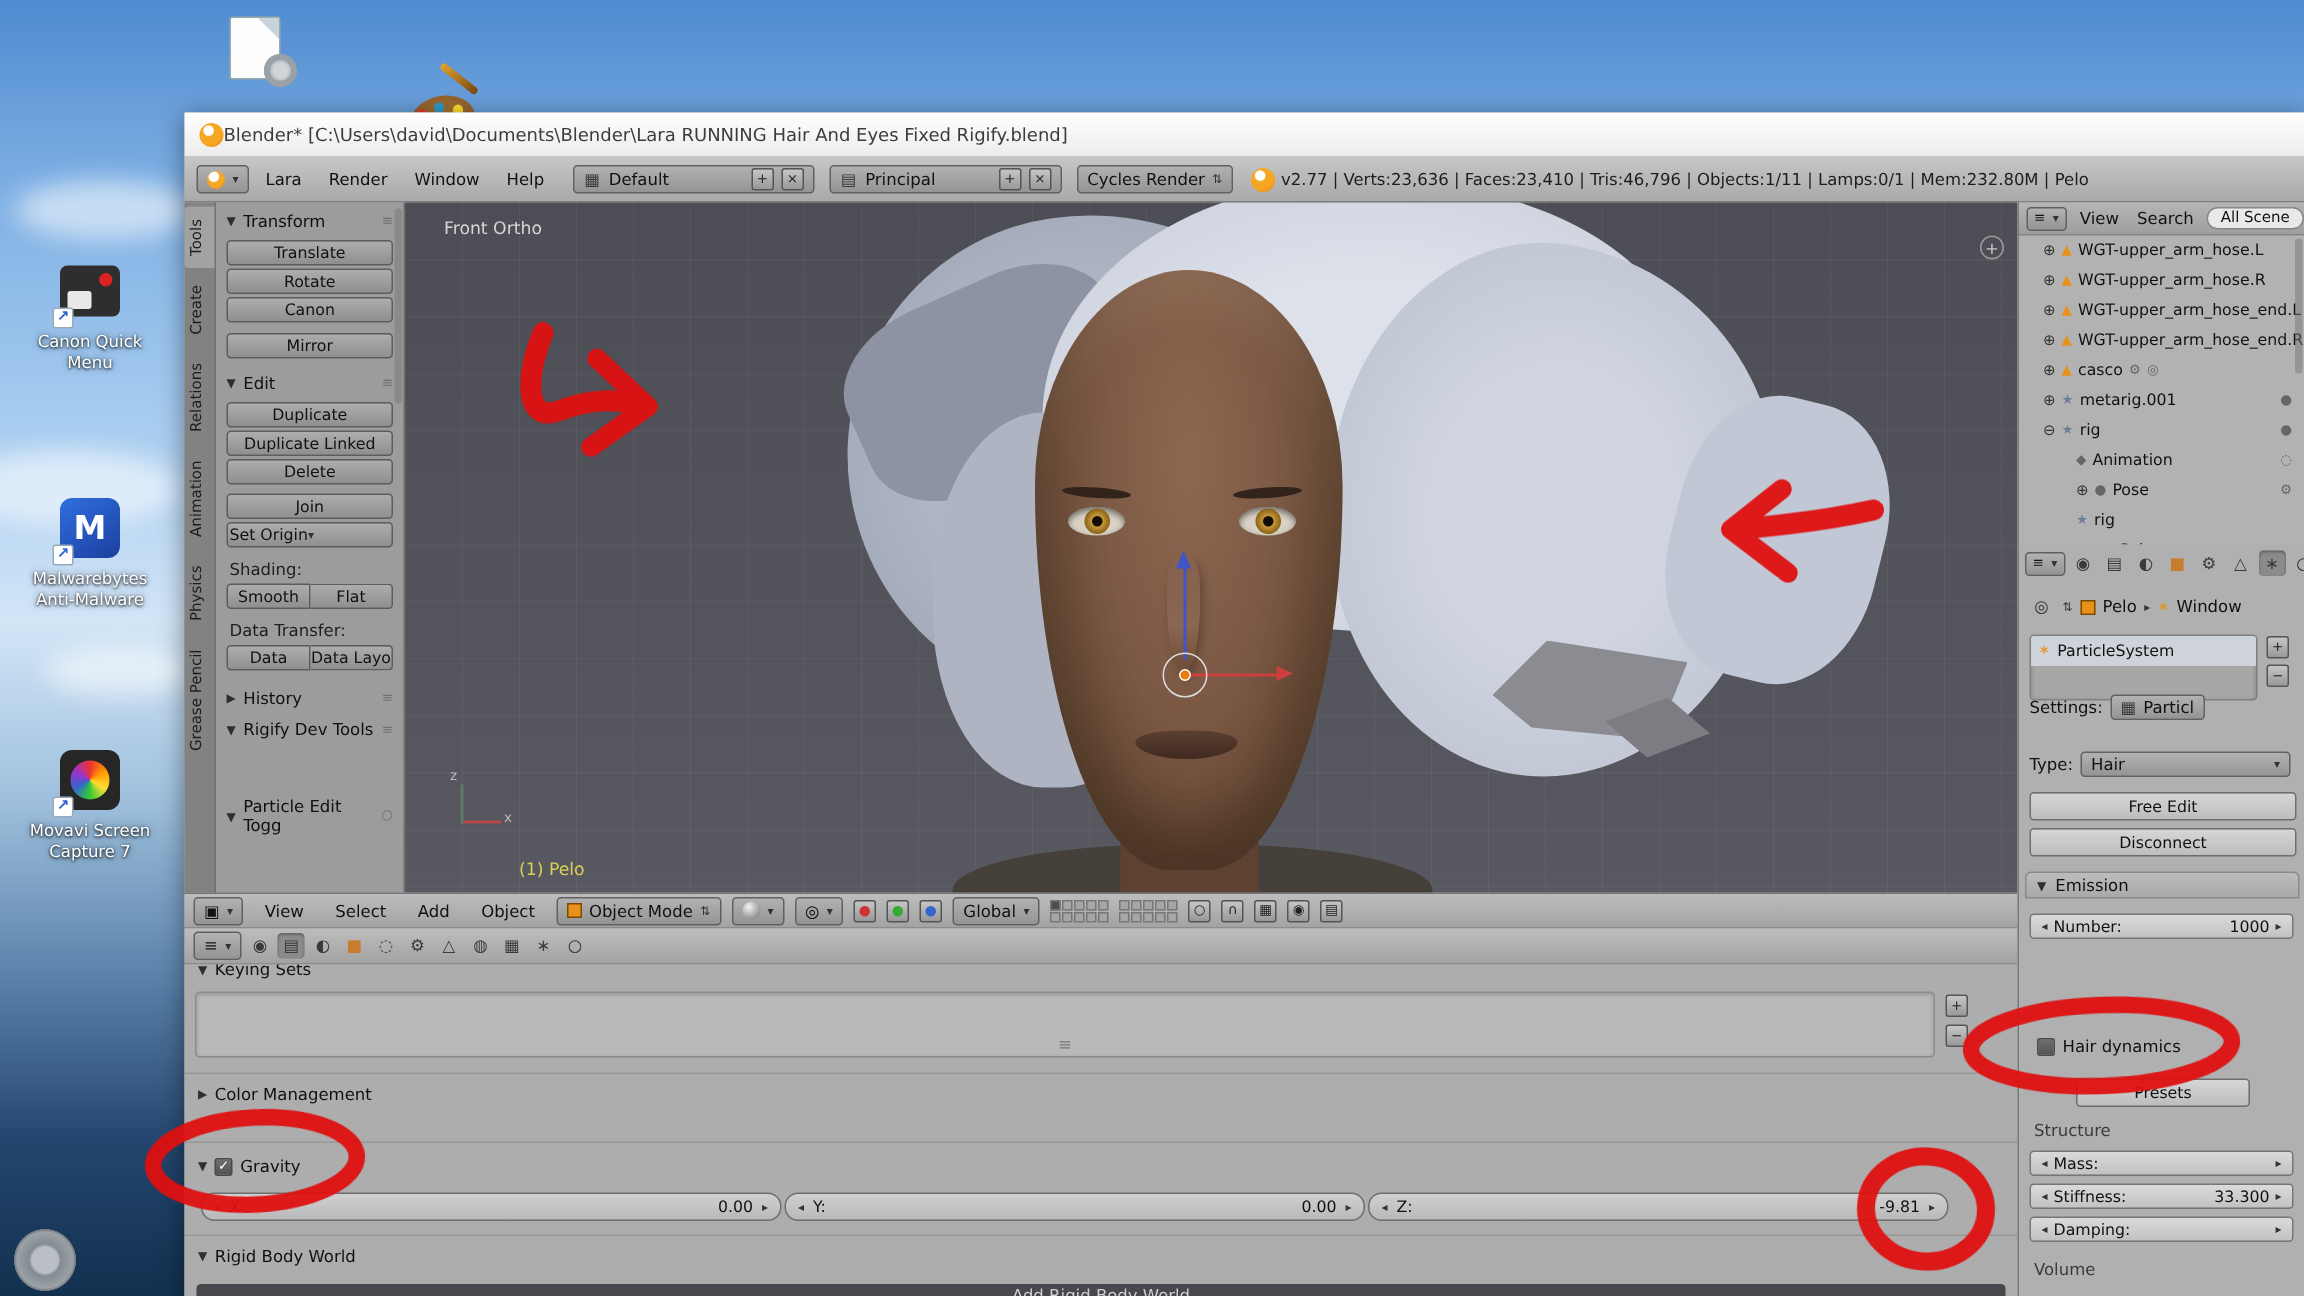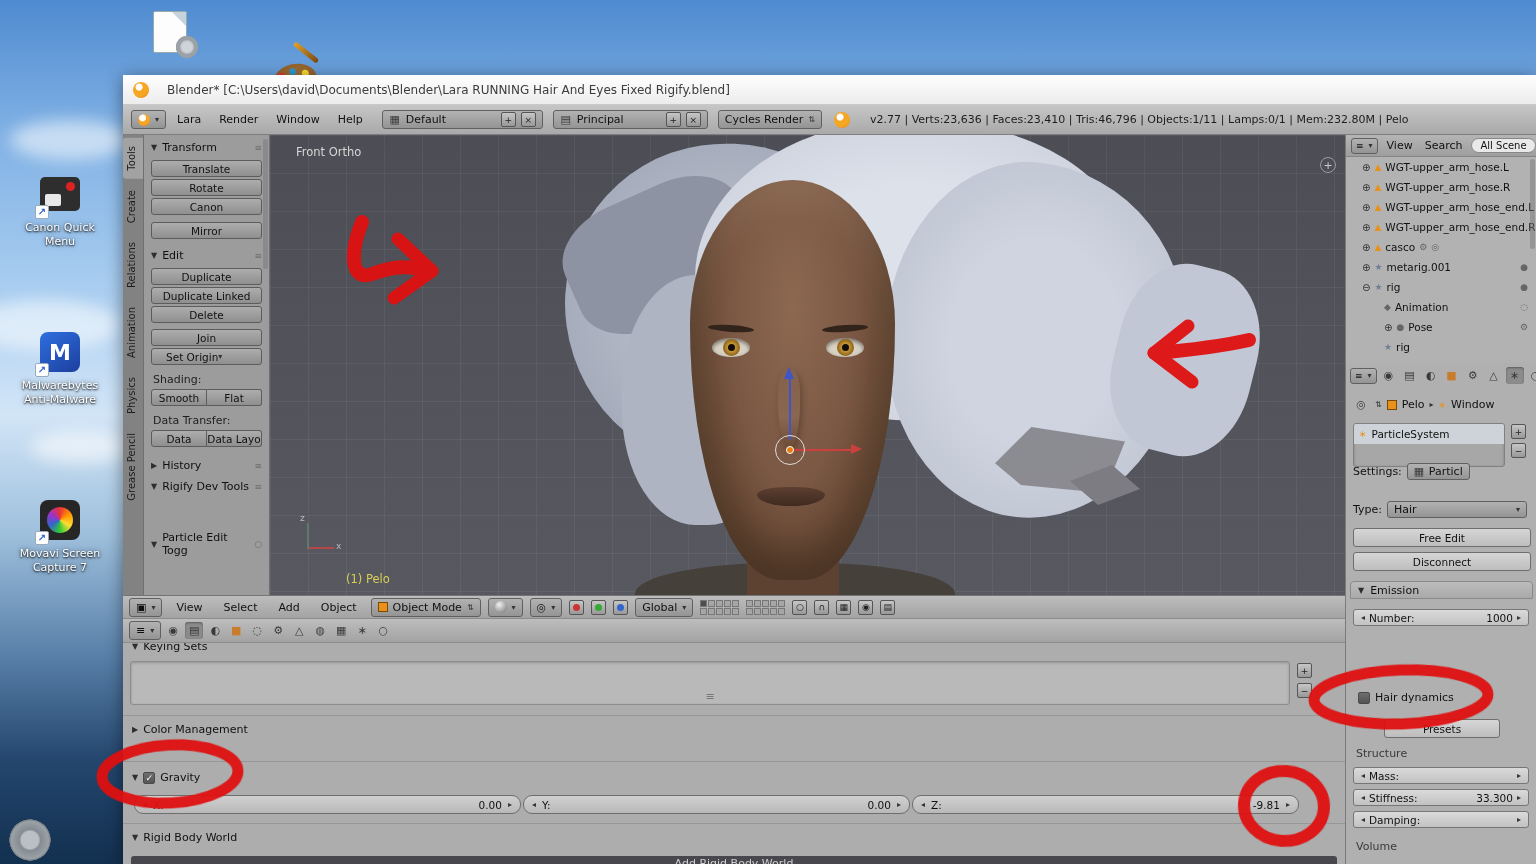--- a/index.html
+++ b/index.html
@@ -33,39 +33,39 @@
 .ic-pad{width:46px;height:28px;border-radius:14px;background:linear-gradient(#6a59ae,#43357c);position:relative}
 .ic-pad i{position:absolute;width:10px;height:10px;border-radius:50%;background:#2c2358;top:9px}
 .ic-dbx{width:42px;height:42px;border-radius:7px;background:#0061fe;color:#fff;display:flex;flex-direction:column;align-items:center;justify-content:center;font-size:11px;line-height:10px}
 .ic-cam{width:44px;height:30px;border-radius:4px;background:linear-gradient(#e2e2e2,#8b8b8b);position:relative}
 .ic-cam .lens{position:absolute;left:13px;top:5px;width:19px;height:19px;border-radius:50%;background:radial-gradient(#9cc4ea 30%,#2d5f96 70%);box-shadow:0 0 0 3px #333}
 .ic-green{width:40px;height:40px;border-radius:50%;border:8px solid #3aa03a;position:relative}
 .ic-green:after{content:"";position:absolute;left:-6px;top:14px;border:7px solid transparent;border-right:12px solid #2f72c8}
 .pgear{width:44px;height:44px;border-radius:50%;background:radial-gradient(circle,#b9bfc5 28%,#848b92 34%,#9aa1a7 60%,#70777d 66%,transparent 67%)}
 
 #bwin{position:absolute;left:123px;top:75px;width:1413px;height:789px;background:#b0b0b0;box-shadow:0 3px 16px rgba(0,0,0,.45)}
-#titlebar{position:absolute;left:0;top:0;width:100%;height:30px;background:linear-gradient(#ffffff,#ececec);border-bottom:1px solid #c9c9c9;display:flex;align-items:center;gap:18px;padding:0 10px;font-size:12px;color:#3c3c3c}
+#titlebar{position:absolute;left:0;top:0;width:100%;height:30px;background:linear-gradient(#ffffff,#ececec);border-bottom:1px solid #c9c9c9;display:flex;align-items:center;gap:0;padding:0 10px;font-size:12px;color:#3c3c3c}
 .blogo{width:16px;height:16px;border-radius:50%;background:radial-gradient(circle at 38% 32%,#fff 0 3px,#f5a623 4px 60%,#e87d0d 100%);flex:0 0 auto}
 #infobar{position:absolute;left:0;top:30px;width:100%;height:30px;background:linear-gradient(#c6c6c6,#a9a9a9);border-bottom:1px solid #7e7e7e;display:flex;align-items:center;gap:4px;padding:0 8px;white-space:nowrap}
 .menu{padding:0 7px}
 .wg{height:19px;border:1px solid #606060;border-radius:3px;background:linear-gradient(#b2b2b2,#949494);display:flex;align-items:center;gap:5px;padding:0 6px}
 .ar{font-size:8px;color:#333}
 .sq{width:15px;height:15px;border:1px solid #555;border-radius:2px;background:linear-gradient(#c6c6c6,#989898);display:flex;align-items:center;justify-content:center;font-size:9px;color:#222;flex:0 0 auto}
-.stats{margin-left:16px;color:#1d1d1d}
+.stats{margin-left:0;color:#1d1d1d}
 
 #toolshelf{position:absolute;left:0;top:60px;width:147px;height:460px;background:#9c9c9c;border-right:1px solid #6f6f6f;display:flex}
 #tstabs{width:21px;background:#828282;border-right:1px solid #6f6f6f;padding-top:3px;display:flex;flex-direction:column;gap:3px}
 .vtab{writing-mode:vertical-rl;transform:rotate(180deg);font-size:10px;color:#1c1c1c;padding:8px 3px;border-radius:0 3px 3px 0;text-align:center}
 .vtab.on{background:#a2a2a2}
 #tspanels{flex:1;padding:2px 0 0;overflow:hidden;position:relative}
 .phead{display:flex;align-items:center;gap:5px;padding:4px 7px;color:#101010}
 .grip{margin-left:auto;color:#6e6e6e;font-size:9px}
 .tri{font-size:8px;color:#2e2e2e}
 .tb{height:17px;margin:2px 7px;background:linear-gradient(#adadad,#8f8f8f);border:1px solid #5c5c5c;border-radius:3px;display:flex;align-items:center;justify-content:center;font-size:10.5px}
-.tb.dd{justify-content:flex-start;padding:0 14px}
+.tb.dd{justify-content:flex-start;padding:0 1px}
 .tbrow{display:flex;margin:2px 7px}
 .tbrow .tb{flex:1;margin:0;border-radius:0}
 .tbrow .tb:first-child{border-radius:3px 0 0 3px}
 .tbrow .tb:last-child{border-radius:0 3px 3px 0;border-left:none}
 .slbl{padding:6px 9px 1px;color:#1e1e1e}
 .tsbar{position:absolute;right:1px;top:4px;width:5px;height:130px;background:#777;border-radius:3px;opacity:.5}
 
 #vp{position:absolute;left:147px;top:60px;width:1075px;height:460px;background:linear-gradient(#4d4d55,#585860);overflow:hidden}
 #vp .grid{position:absolute;inset:0;background-image:linear-gradient(rgba(255,255,255,.05) 1px,transparent 1px),linear-gradient(90deg,rgba(255,255,255,.05) 1px,transparent 1px);background-size:38px 38px}
 .vtext{position:absolute;color:#d6d6d6;font-size:11.5px}

